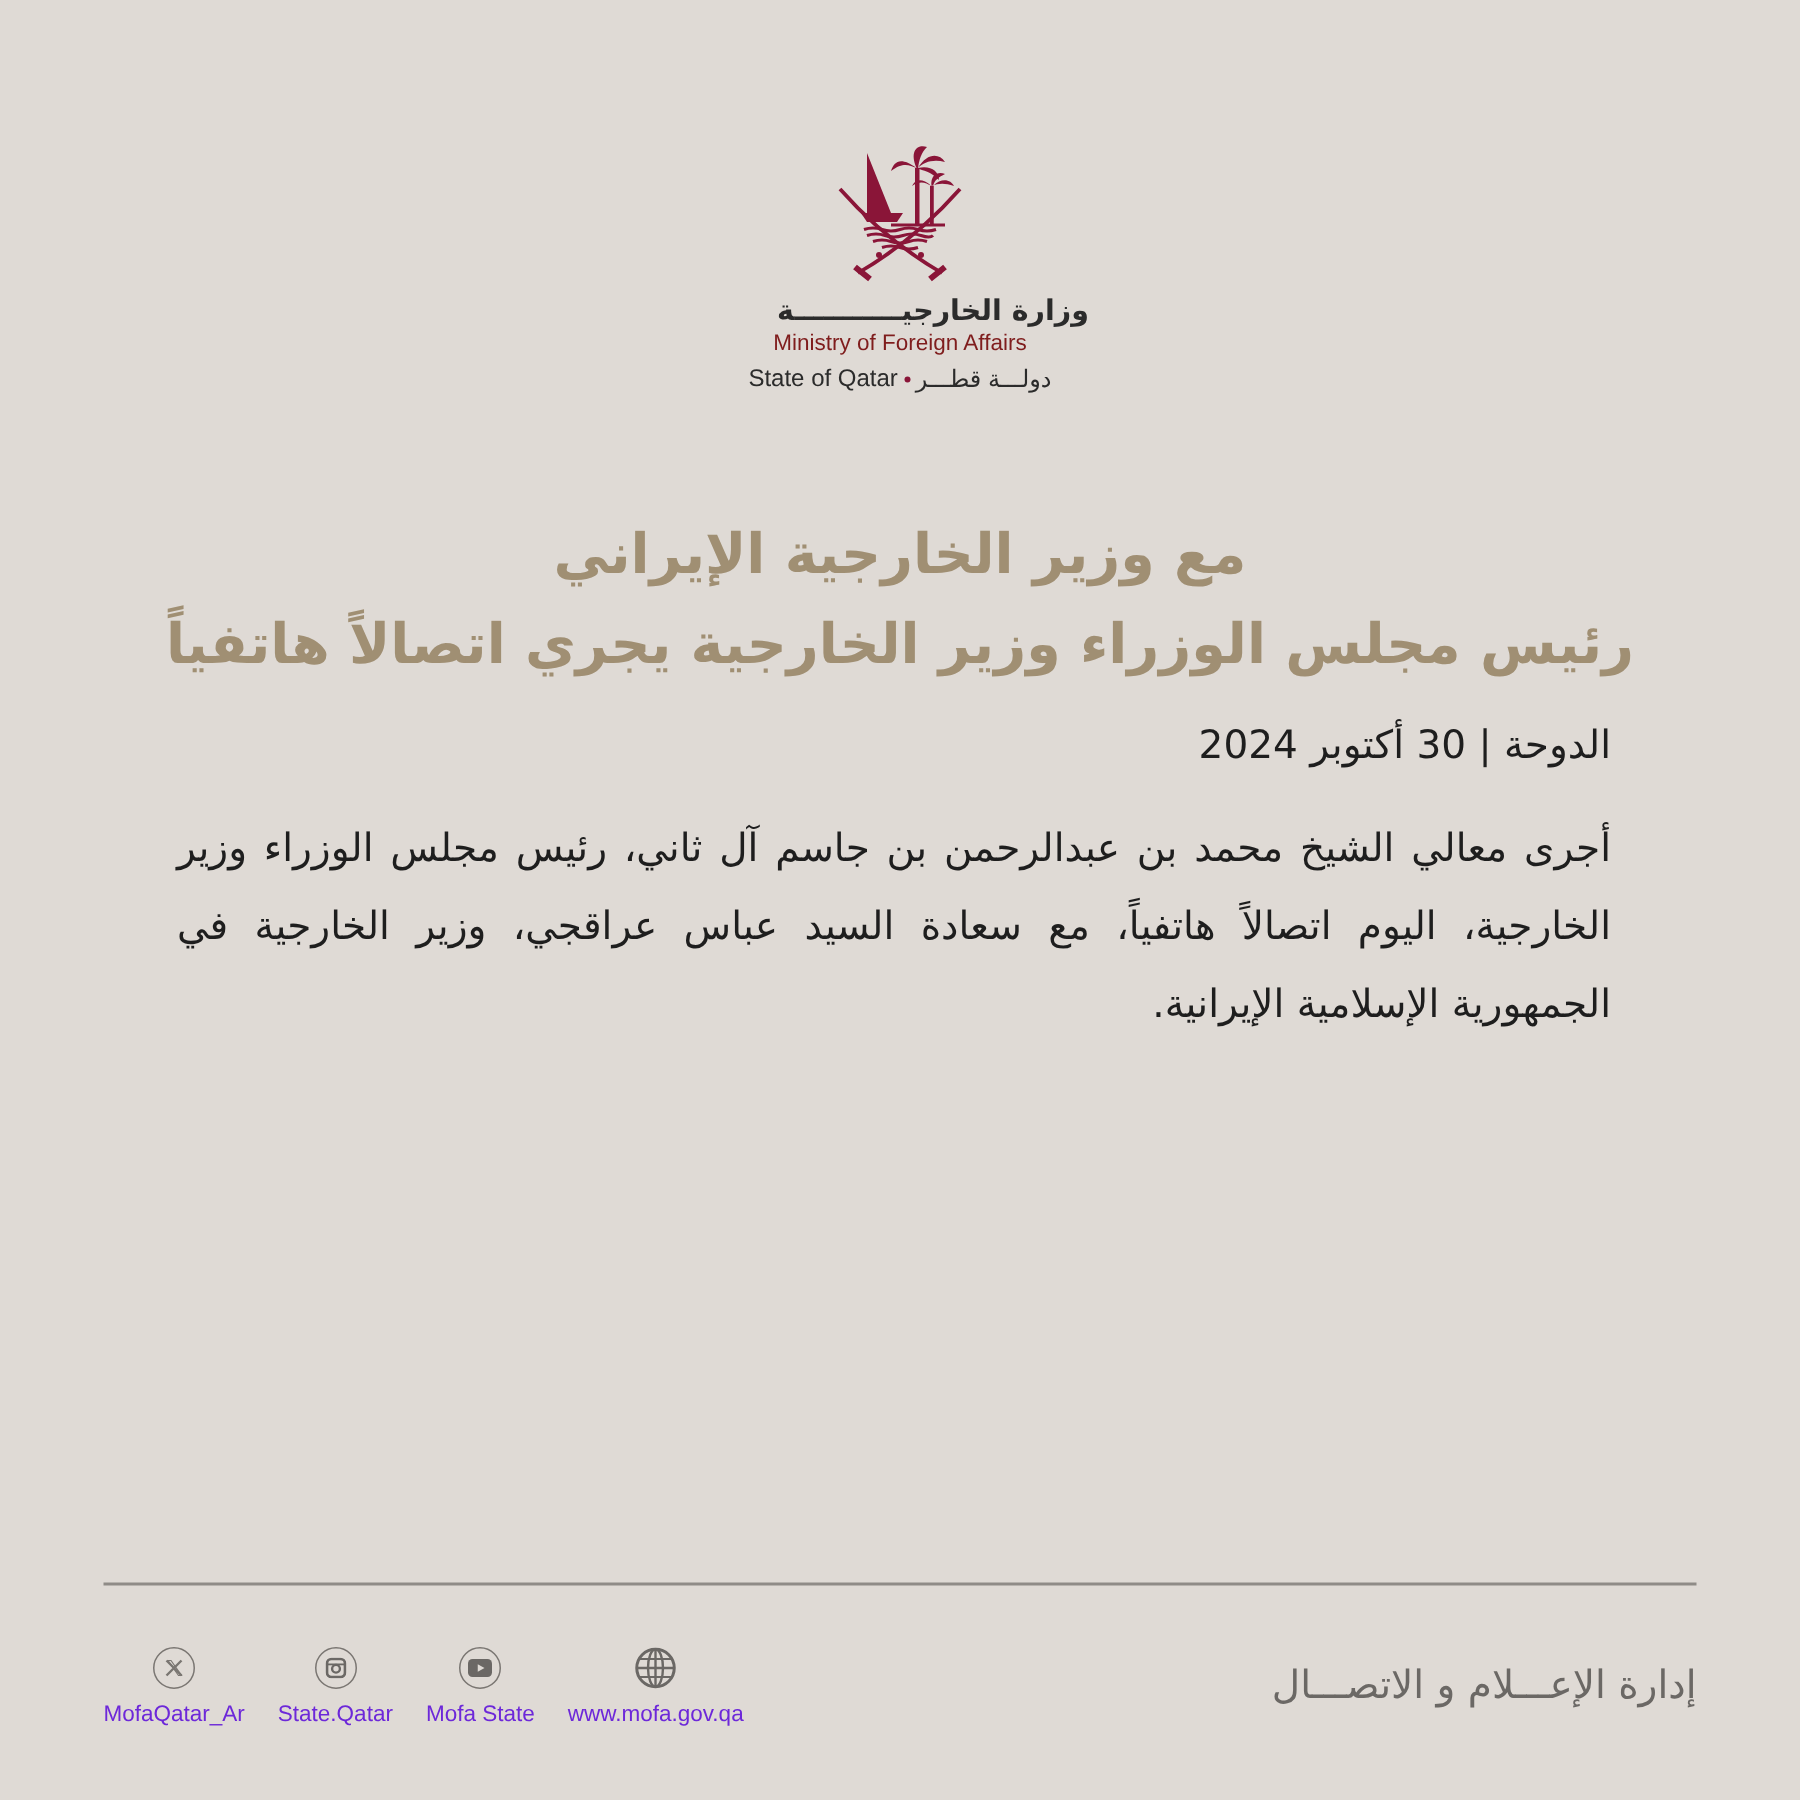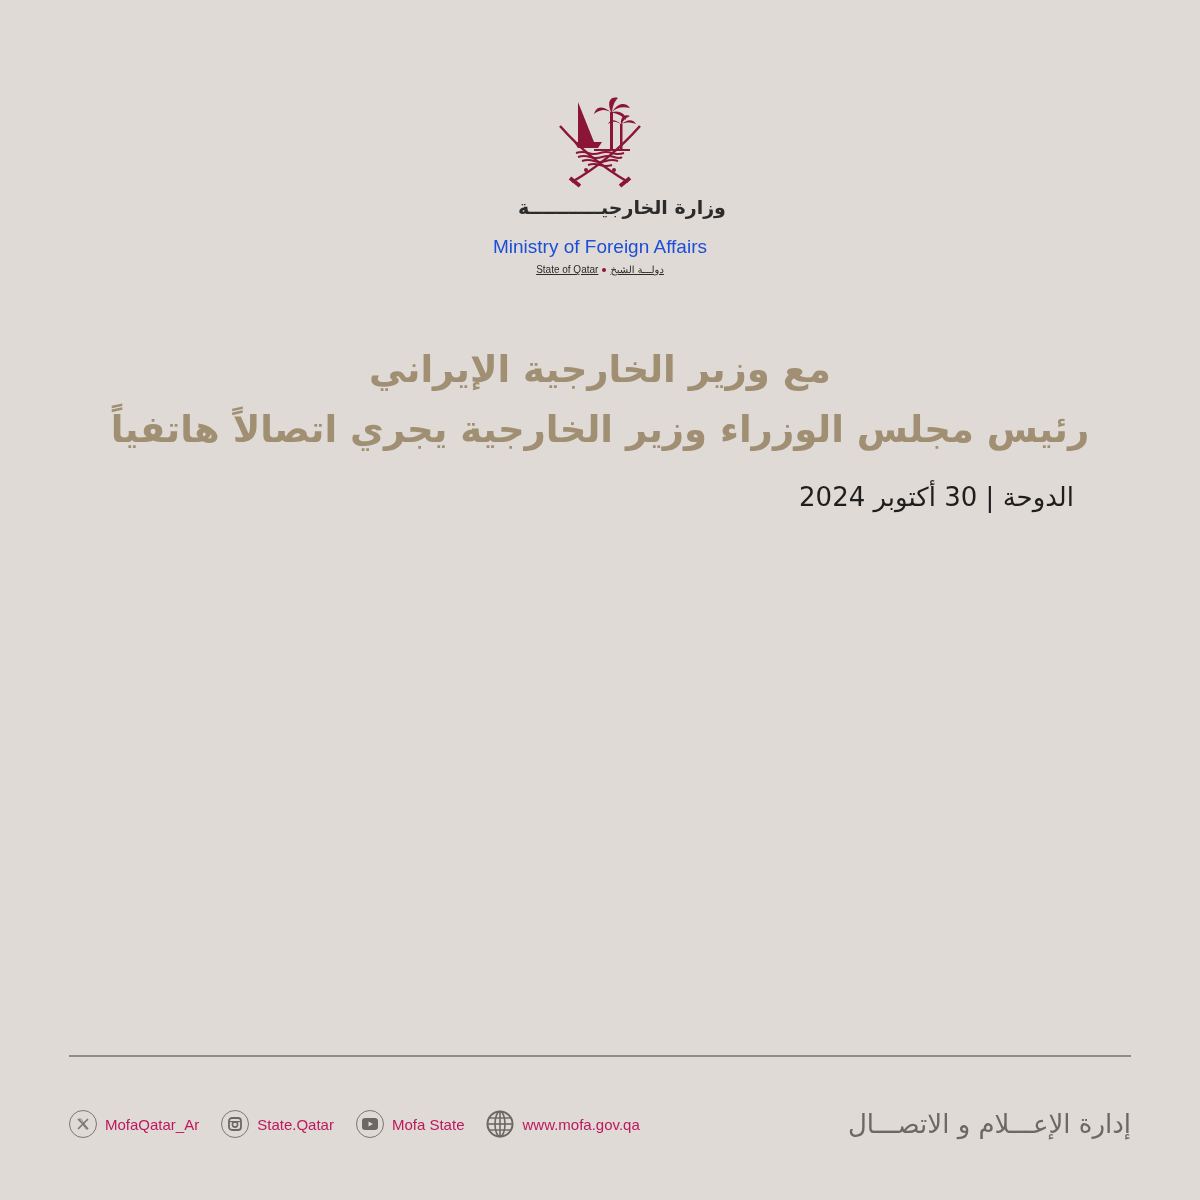--- a/index.html
+++ b/index.html
@@ -30,35 +30,34 @@
     .org-ar {
       margin-top: 6px;
       font-size: 19px;
       color: #2b2b2b;
       font-weight: bold;
       direction: rtl;
       font-family: "DejaVu Sans", sans-serif;
       margin-left: 44px;
     }
     .org-en {
-      margin-top: 18px;
-      font-size: 19px;
-      color: #1d4ed8;
+      margin-top: 2px;
+      font-size: 15px;
+      color: #7f1d1d;
       font-family: "Liberation Sans", sans-serif;
     }
     .org-state {
       margin-top: 6px;
-      font-size: 10px;
+      font-size: 16px;
       color: #2b2b2b;
       font-family: "Liberation Sans", sans-serif;
       display: flex;
       justify-content: center;
       align-items: center;
       gap: 4px;
-      text-decoration: underline;
     }
     .org-state .dot {
       width: 4px; height: 4px; border-radius: 50%; background: #8a1538; display: inline-block;
     }
     .headline {
       position: absolute;
       top: 340px;
       left: 80px;
       width: 1040px;
       text-align: center;
@@ -111,24 +110,25 @@
     }
     .socials {
       display: flex;
       align-items: center;
       gap: 22px;
     }
     .social {
       display: flex;
       align-items: center;
       gap: 8px;
-      color: #be185d;
+      color: #6d28d9;
       font-family: "Liberation Sans", sans-serif;
       font-size: 15px;
       text-decoration: none;
+      flex-direction: column;
     }
     .social .icon {
       width: 28px;
       height: 28px;
       border: 1.5px solid #7a7672;
       border-radius: 50%;
       display: flex;
       align-items: center;
       justify-content: center;
       box-sizing: border-box;
@@ -168,31 +168,32 @@
     <path d="M90 36 Q60 70 22 92" stroke="#8a1538" stroke-width="2.5" fill="none"></path>
     <path d="M20 88 L30 96 M80 88 L70 96" stroke="#8a1538" stroke-width="4"></path>
     <circle cx="36" cy="80" r="2" fill="#8a1538"></circle>
     <circle cx="64" cy="80" r="2" fill="#8a1538"></circle>
   </svg>
   <div class="org-ar">وزارة الخارجيـــــــــــة</div>
   <div class="org-en">Ministry of Foreign Affairs</div>
   <div class="org-state">
     <span>State of Qatar</span>
     <span class="dot"></span>
-    <span style="direction:rtl">دولـــة الشيخ</span>
+    <span style="direction:rtl">دولـــة قطـــر</span>
   </div>
 </div>
 
 <div class="headline">
   <div>مع وزير الخارجية الإيراني</div>
   <div>رئيس مجلس الوزراء وزير الخارجية يجري اتصالاً هاتفياً</div>
 </div>
 
 <div class="content">
   <div class="dateline">الدوحة | 30 أكتوبر 2024</div>
+  <p class="para">أجرى معالي الشيخ محمد بن عبدالرحمن بن جاسم آل ثاني، رئيس مجلس الوزراء وزير الخارجية، اليوم اتصالاً هاتفياً، مع سعادة السيد عباس عراقجي، وزير الخارجية في الجمهورية الإسلامية الإيرانية.</p>
 </div>
 
 <div class="divider"></div>
 
 <div class="footer">
   <div class="socials">
     <a class="social">
       <span class="icon">
         <svg width="14" height="14" viewBox="0 0 14 14">
             <path d="M2 2 L12 12 M12 2 L2 12" stroke="#7a7672" stroke-width="1.6"></path>

